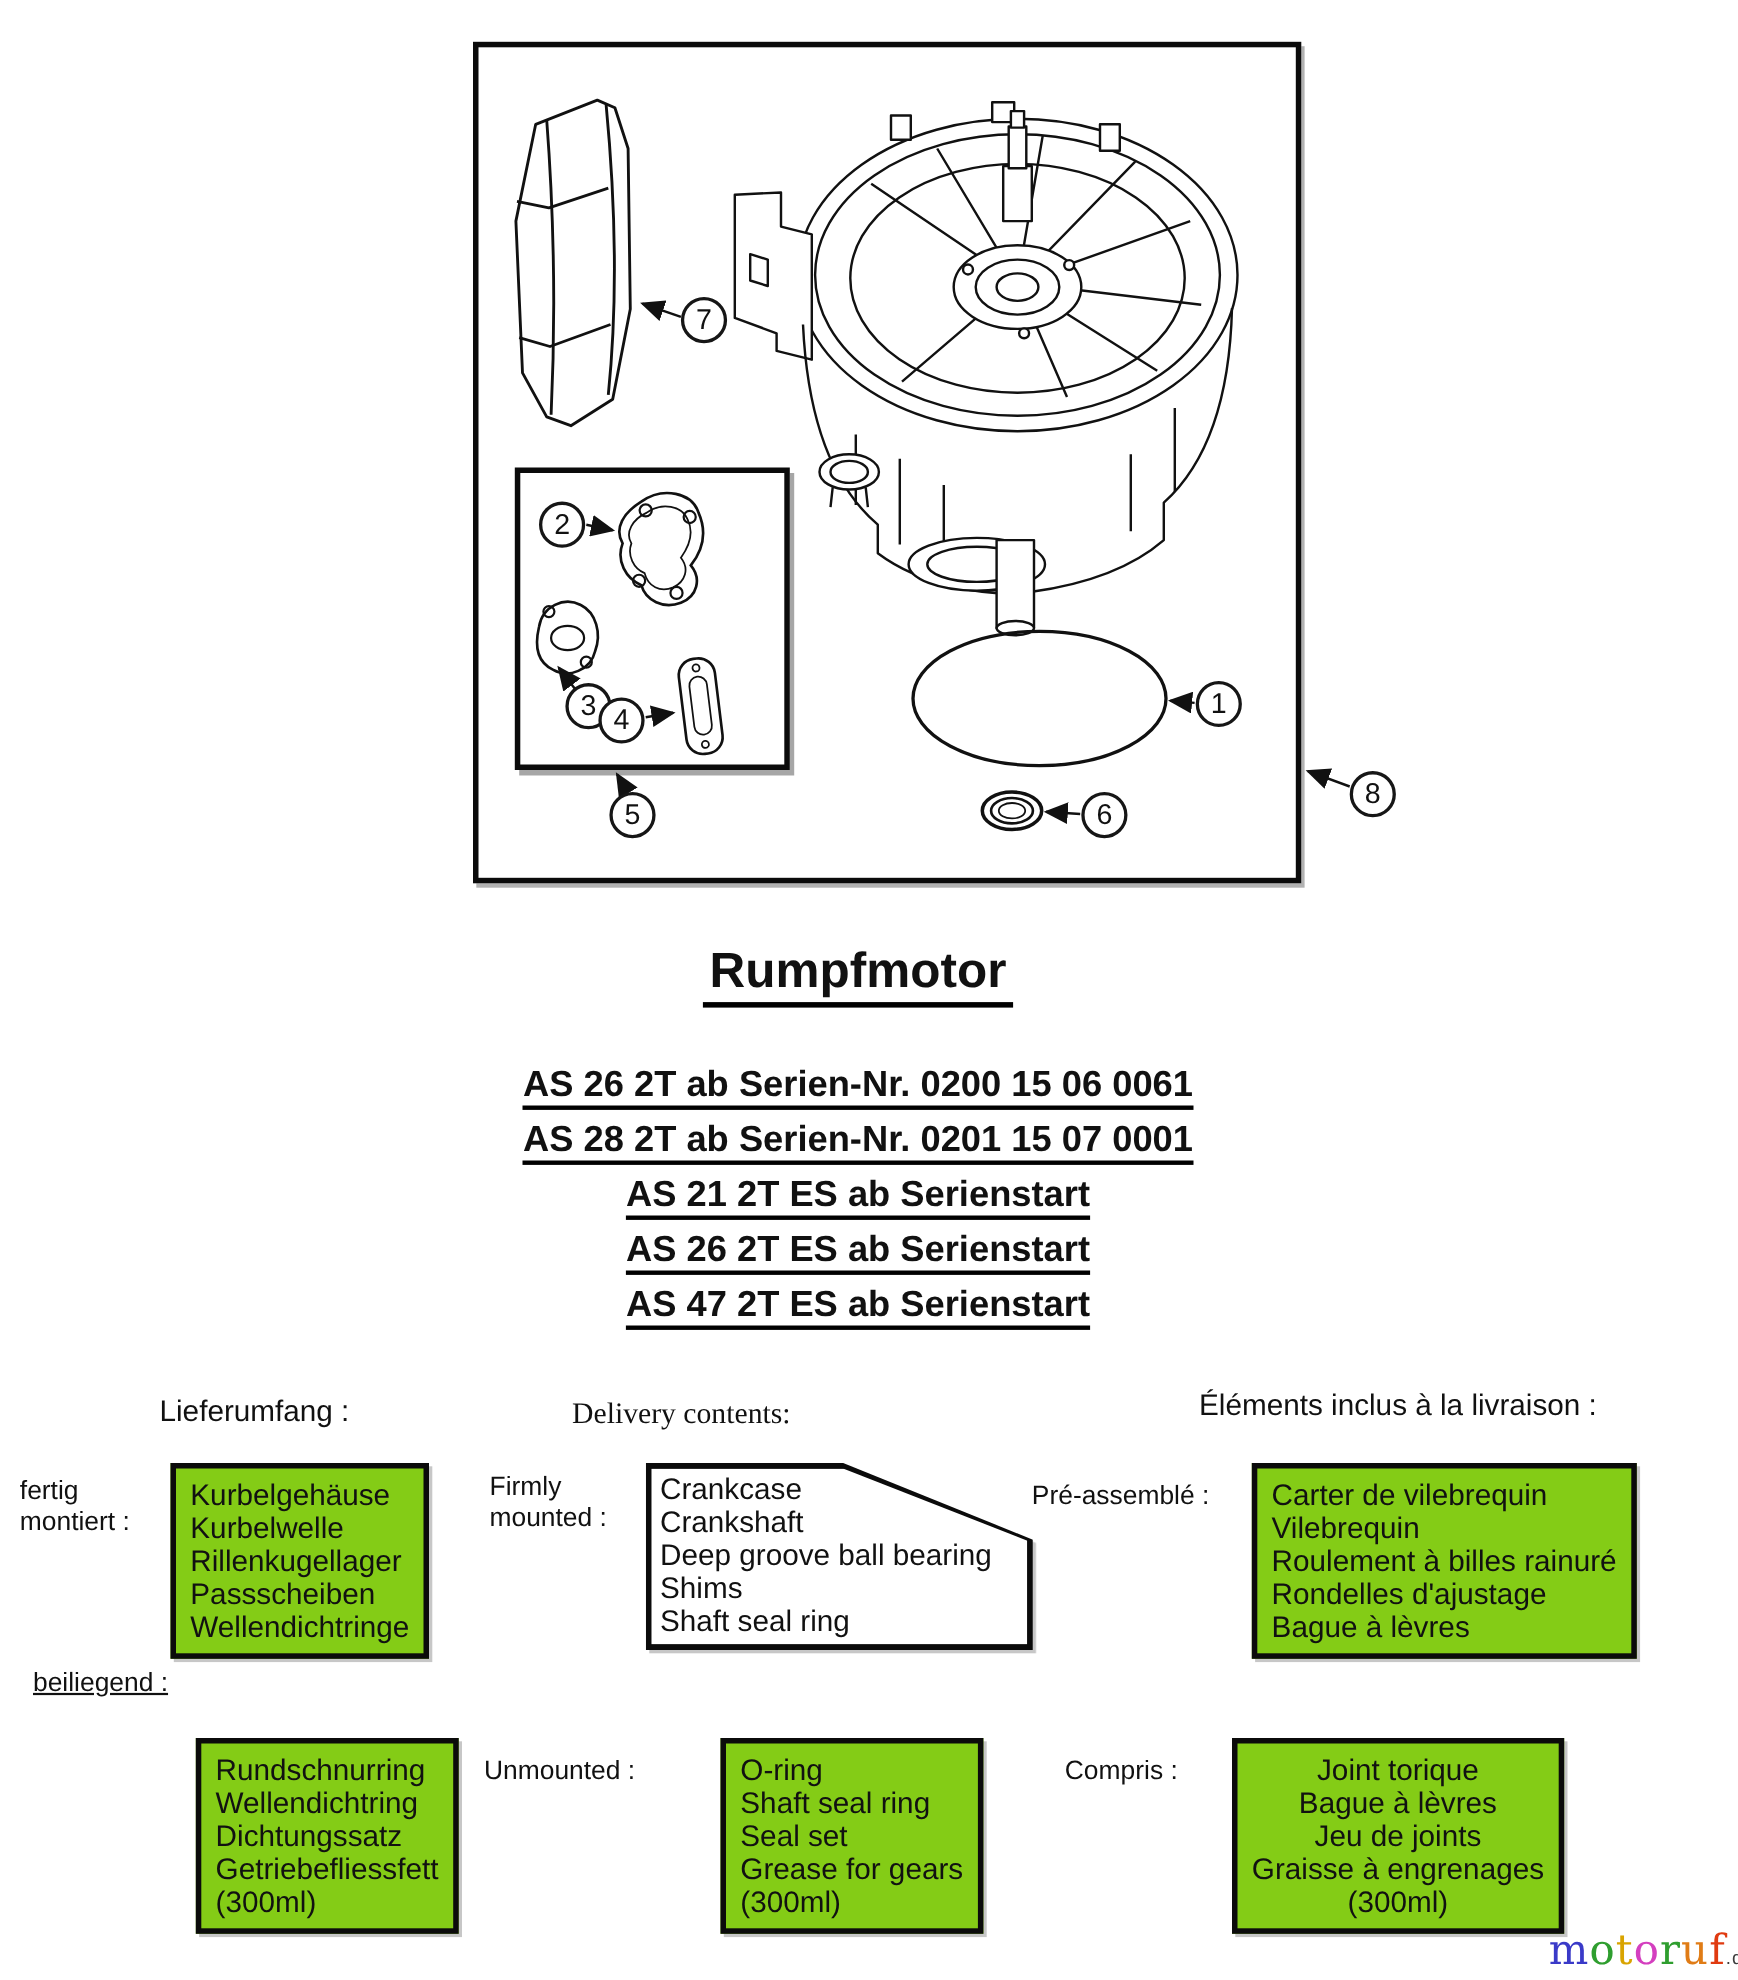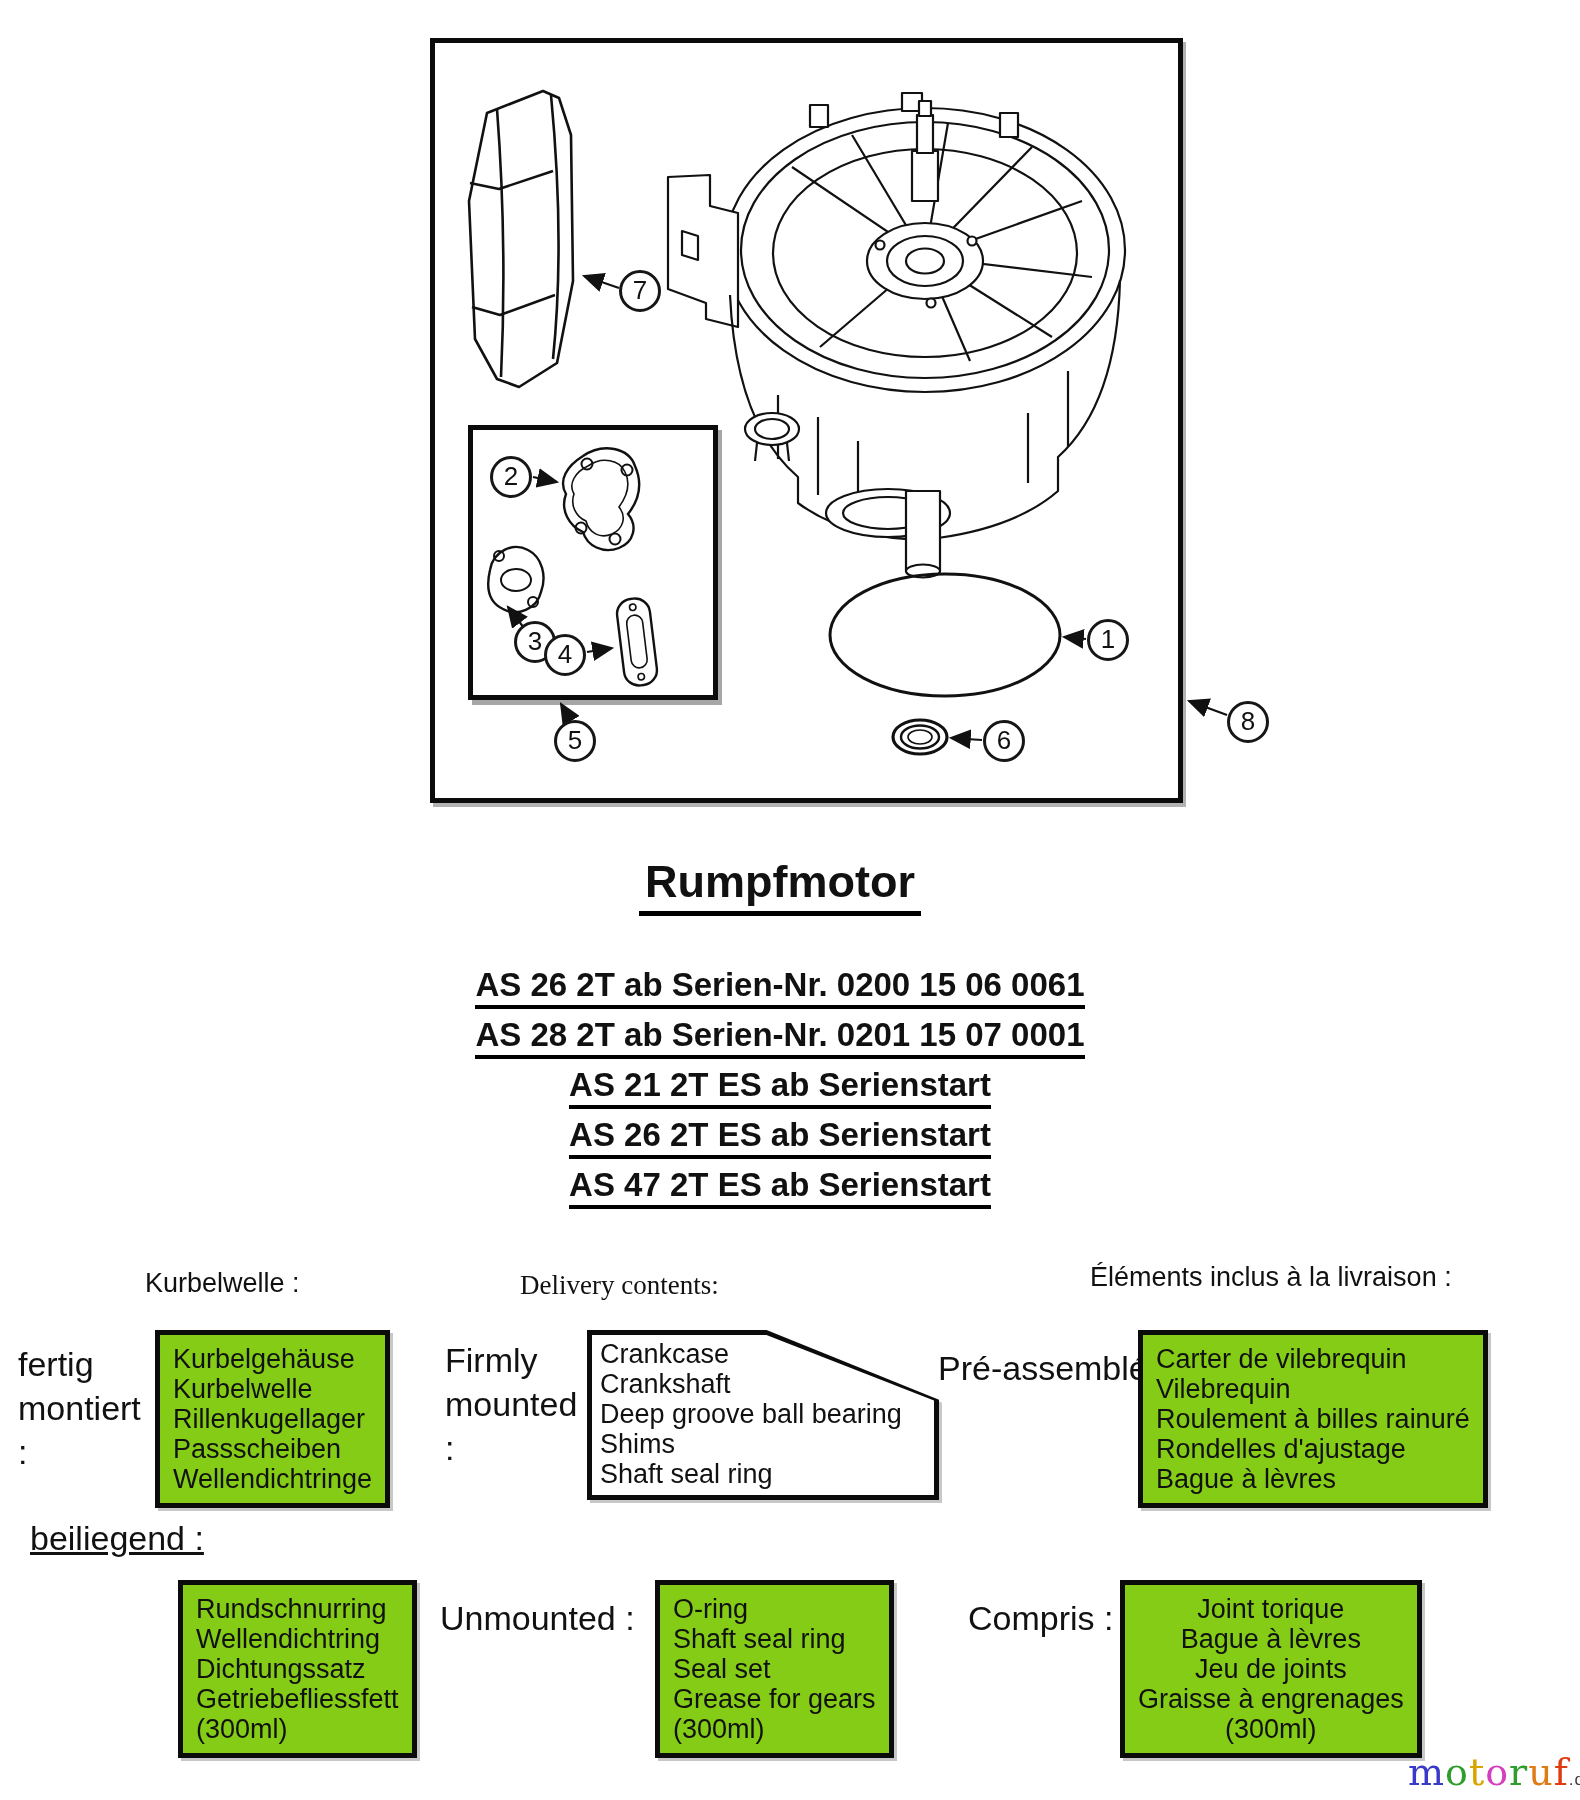--- a/index.html
+++ b/index.html
@@ -14,21 +14,21 @@
            background:#fff;box-sizing:border-box;text-align:center;line-height:35px;
            font-size:26px;font-weight:400;color:#111;}
   
   #title-wrap{position:absolute;left:380px;top:856px;width:800px;text-align:center;z-index:4;}
   #title-wrap span{display:inline-block;font-size:45px;font-weight:bold;border-bottom:5px solid #000;padding:0 6px 3px 6px;}
   #models{position:absolute;left:330px;top:946px;width:900px;text-align:center;z-index:4;}
   #models .model{display:inline-block;font-size:33px;font-weight:bold;border-bottom:4px solid #000;
                  padding-bottom:1px;margin:2px 0 5px 0;white-space:nowrap;}
   
   .hdr{position:absolute;font-size:27px;white-space:nowrap;z-index:4;}
-  .lbl{position:absolute;font-size:34px;line-height:44px;z-index:4;}
+  .lbl{position:absolute;font-size:24px;line-height:28px;z-index:4;}
   .pbox{position:absolute;background:#84cc16;border:5px solid #0b0b0b;box-sizing:border-box;
         padding:9px 13px;font-size:27px;line-height:30px;white-space:nowrap;z-index:4;
         box-shadow:3px 3px 0 rgba(0,0,0,.22);}
   
   #en-mounted{position:absolute;left:587px;top:1330px;width:352px;height:170px;z-index:4;
               filter:drop-shadow(3px 3px 0 rgba(0,0,0,.22));}
   #en-mounted .bev-o{position:absolute;inset:0;background:#0b0b0b;
         clip-path:polygon(0 0,51% 0,100% 41%,100% 100%,0 100%);}
   #en-mounted .bev-i{position:absolute;inset:5px;background:#fff;
         clip-path:polygon(0 0,51% 0,100% 41%,100% 100%,0 100%);}
@@ -149,21 +149,21 @@
   </div>
   <div id="models">
     <br>
     <span class="model">AS 26 2T ab Serien-Nr. 0200 15 06 0061</span><br>
     <span class="model">AS 28 2T ab Serien-Nr. 0201 15 07 0001</span><br>
     <span class="model">AS 21 2T ES ab Serienstart</span><br>
     <span class="model">AS 26 2T ES ab Serienstart</span><br>
     <span class="model">AS 47 2T ES ab Serienstart</span>
   </div>
 
-  <div class="hdr" style="left:145px;top:1268px;">Kurbelwelle :</div>
+  <div class="hdr" style="left:145px;top:1268px;">Lieferumfang :</div>
   <div class="hdr" style="left:520px;top:1270px;font-family:Liberation Serif, serif;">Delivery contents:</div>
   <div class="hdr" style="left:1090px;top:1262px;">Éléments inclus à la livraison :</div>
 
   <div class="lbl" style="left:18px;top:1342px;width:132px;">fertig montiert :</div>
   <div class="pbox" style="left:155px;top:1330px;">
     <div>Kurbelgehäuse</div>
     <div>Kurbelwelle</div>
     <div>Rillenkugellager</div>
     <div>Passscheiben</div>
     <div>Wellendichtringe</div>

